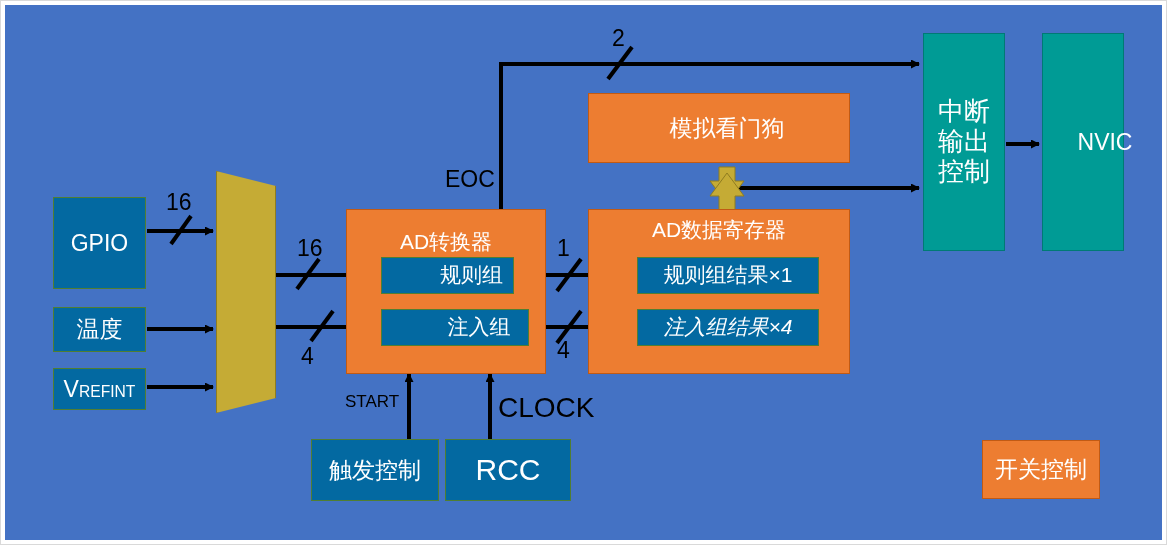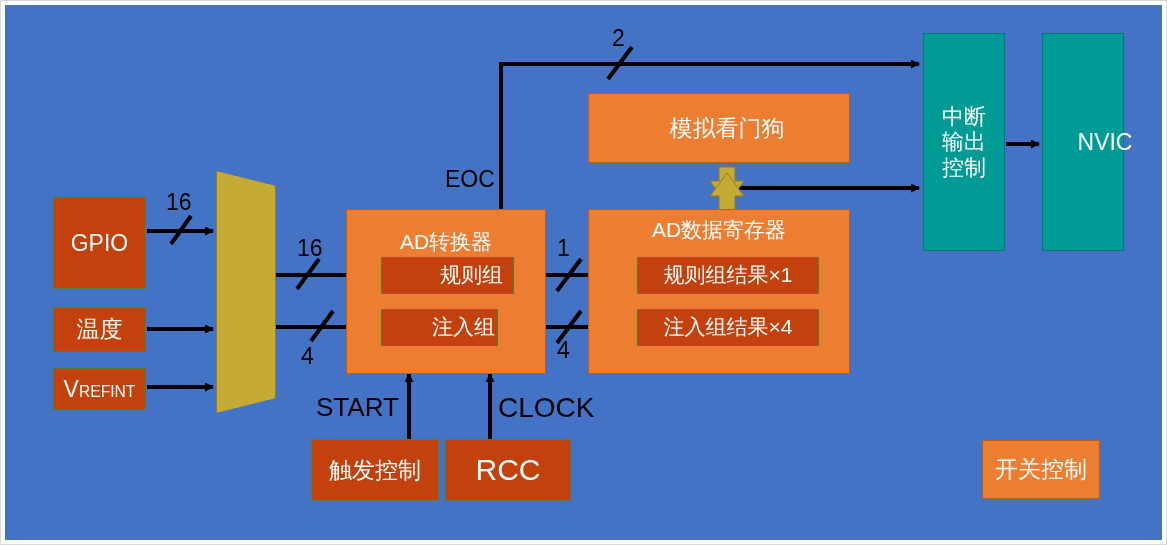--- a/index.html
+++ b/index.html
@@ -19,21 +19,21 @@
   }
   .box{
     position:absolute;
     box-sizing:border-box;
     display:flex;align-items:center;justify-content:center;
     color:#ffffff;
     text-align:center;
     line-height:1.15;
     white-space:nowrap;
   }
-  .green{background:#c2410c;border:1px solid #507E32;}
+  .green{background:#0369a1;border:1px solid #507E32;}
   .orange{background:#ED7D31;border:1px solid #C15A14;}
   .teal{background:#009B95;border:1px solid #007A75;}
   .group-box{
     position:absolute;box-sizing:border-box;
     background:#ED7D31;border:1px solid #C15A14;
   }
   .group-title{
     position:absolute;left:0;right:0;top:6px;
     color:#ffffff;text-align:center;white-space:nowrap;
   }
@@ -110,31 +110,31 @@
       <span class="sub">REFINT</span>
   </div>
 
   <div class="mux" style="left:215px;top:170px;width:58px;height:240px;
        clip-path:polygon(0% 0%, 100% 6.2%, 100% 93.8%, 0% 100%);"></div>
 
   <div class="group-box" style="left:345px;top:208px;width:200px;height:165px;">
     <div class="group-title" style="font-size:21px;margin-top:12px;">AD转换器</div>
   </div>
   <div class="box green" style="left:380px;top:256px;width:133px;height:37px;font-size:21px;padding-left:48px;">规则组</div>
-  <div class="box green" style="left:380px;top:308px;width:117px;height:37px;font-size:21px;padding-left:48px;">注入组</div>
+  <div class="box green" style="left:380px;top:308px;width:148px;height:37px;font-size:21px;padding-left:48px;">注入组</div>
 
   <div class="group-box" style="left:587px;top:208px;width:262px;height:165px;">
     <div class="group-title" style="font-size:21px;">AD数据寄存器</div>
   </div>
   <div class="box green" style="left:636px;top:256px;width:182px;height:37px;font-size:21px;">规则组结果×1</div>
-  <div class="box green" style="left:636px;top:308px;width:182px;height:37px;font-size:21px;">注入组结果×4</div>
+  <div class="box green" style="left:636px;top:308px;width:182px;height:37px;font-size:21px;font-style:italic;">注入组结果×4</div>
 
   <div class="box orange" style="left:587px;top:92px;width:262px;height:70px;font-size:23px;padding-left:16px;">模拟看门狗</div>
 
-  <div class="box teal" style="left:922px;top:32px;width:82px;height:218px;font-size:22px;
+  <div class="box teal" style="left:922px;top:32px;width:82px;height:218px;font-size:26px;
        flex-direction:column;">
     <span>中断</span>
     <span>输出</span>
     <span>控制</span>
   </div>
 
   <div class="box teal" style="left:1041px;top:32px;width:82px;height:218px;font-size:23px;padding-left:44px;">NVIC</div>
 
   <div class="box green" style="left:310px;top:438px;width:128px;height:62px;font-size:23px;">触发控制</div>
 
@@ -149,16 +149,16 @@
   <div class="lbl" style="left:300px;top:342px;font-size:23px;">4</div>
 
   <div class="lbl" style="left:444px;top:165px;font-size:23px;">EOC</div>
 
   <div class="lbl" style="left:611px;top:24px;font-size:23px;">2</div>
 
   <div class="lbl" style="left:556px;top:234px;font-size:23px;">1</div>
 
   <div class="lbl" style="left:556px;top:336px;font-size:23px;">4</div>
 
-  <div class="lbl" style="left:315px;top:391px;font-size:26px;">START</div>
+  <div class="lbl" style="left:344px;top:391px;font-size:17px;">START</div>
 
   <div class="lbl" style="left:497px;top:391px;font-size:28px;">CLOCK</div>
 </div>
 
 </body></html>

